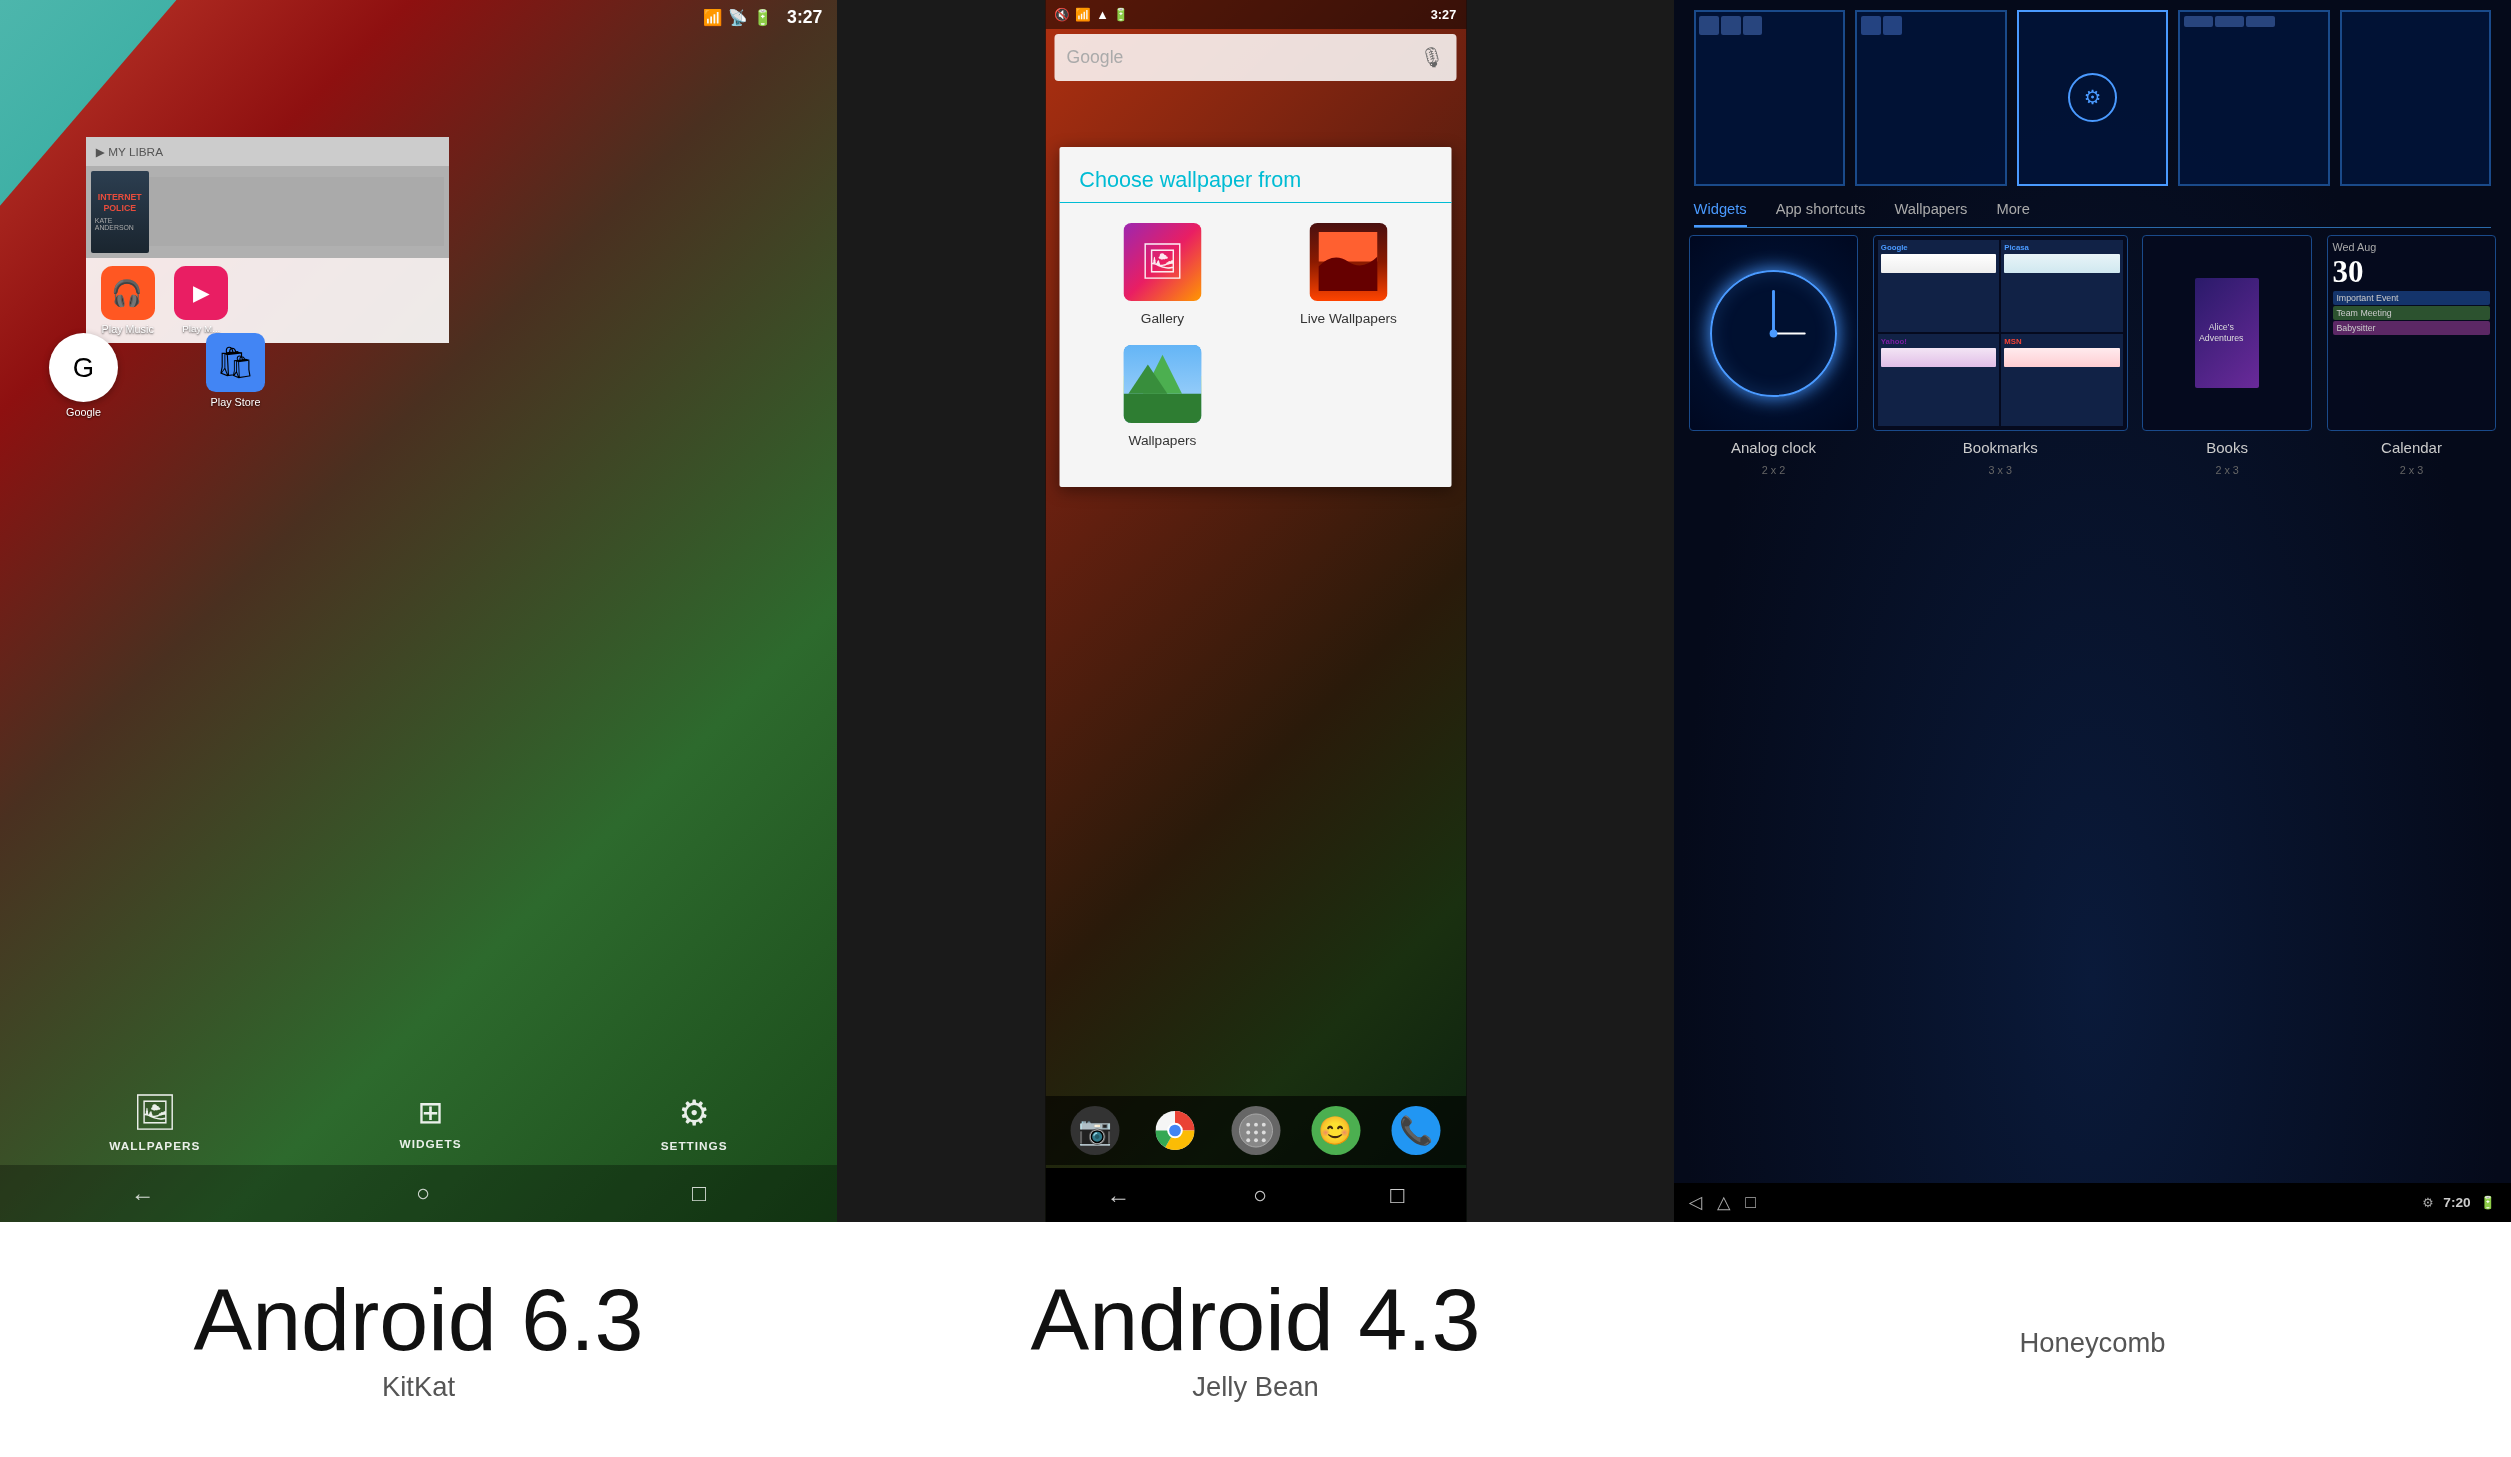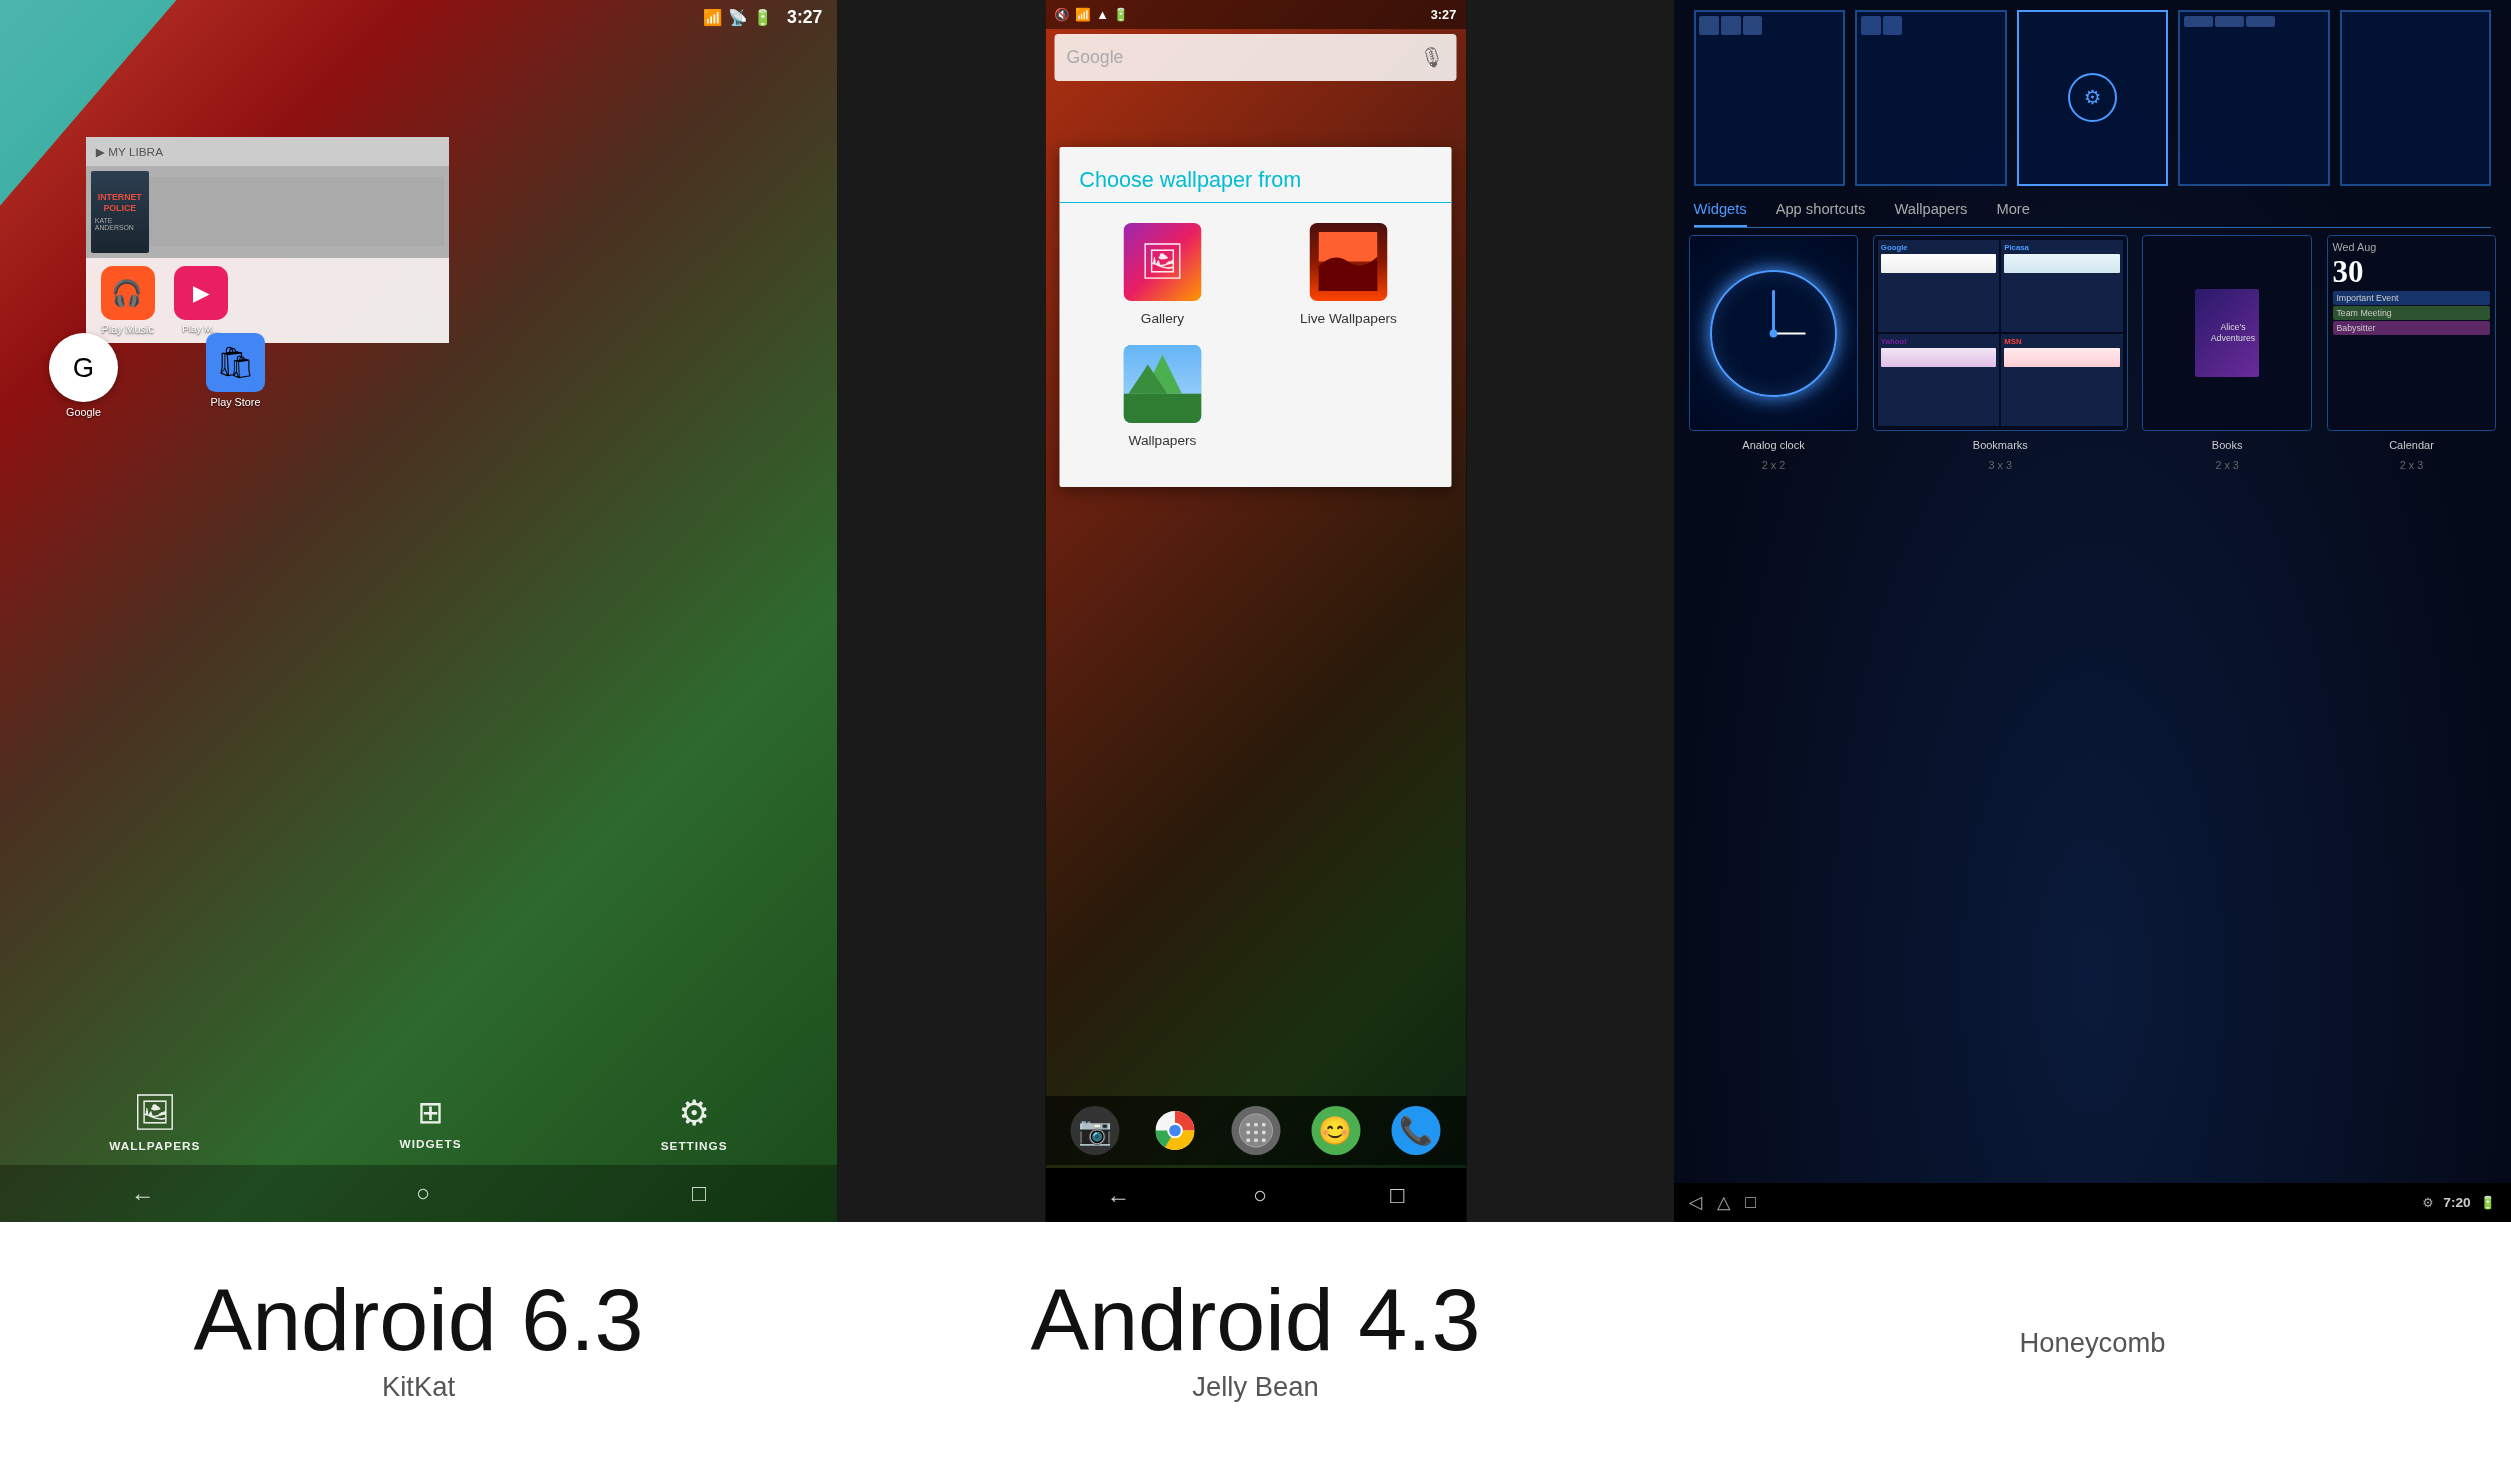--- a/index.html
+++ b/index.html
@@ -452,26 +452,26 @@
       color: #4a9aff;
       font-weight: bold;
     }
     .hc-widget-books {
       background: rgba(5,10,30,0.9);
       flex-direction: column;
       justify-content: center;
       gap: 4.9px;
     }
     .hc-book-cover {
-      width: 64px; height: 88px;
+      width: 64px; height: 110px;
       background: linear-gradient(135deg, #2a1a6a, #6a2a9a);
       border-radius: 2px;
       display: flex;
       align-items: center;
-      justify-content: flex-end;
+      justify-content: flex-start;
       font-size: 9.8px;
       color: #ccc;
       text-align: center;
       padding: 3.9px;
     }
     .hc-widget-calendar {
       background: rgba(5,10,30,0.9);
     }
     .hc-calendar-content {
       width: 100%;
@@ -492,21 +492,21 @@
       font-family: Liberation Serif, serif;
     }
     .hc-cal-event {
       background: rgba(30,80,160,0.6);
       padding: 2px 3.9px;
       border-radius: 2px;
       font-size: 8.8px;
       color: #ccc;
     }
     .hc-widget-label {
-      font-size: 11px;
+      font-size: 15px;
       color: #ccc;
       text-align: center;
     }
     .hc-widget-sublabel {
       font-size: 10.8px;
       color: #666;
       text-align: center;
     }
     
     .hc-status-bar {

